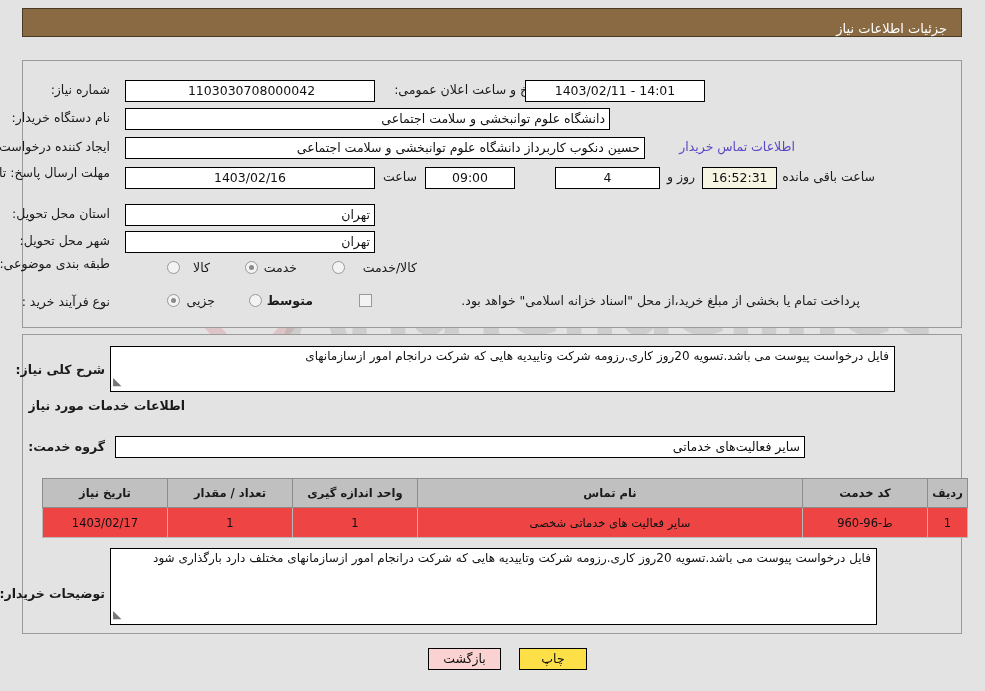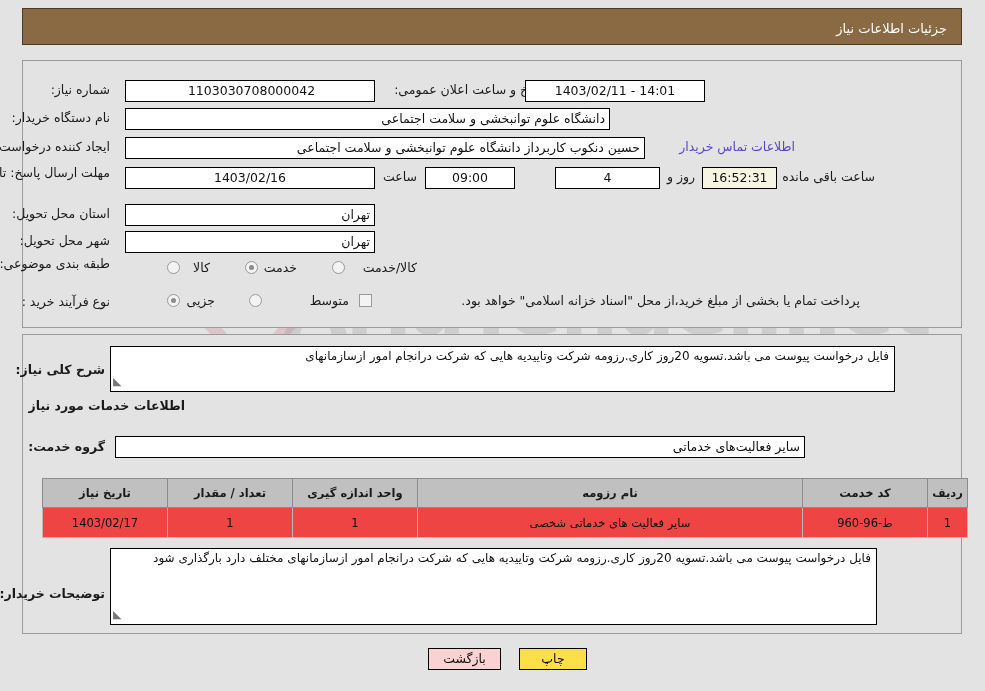--- a/index.html
+++ b/index.html
@@ -72,21 +72,21 @@
     border-bottom: 11px solid rgba(198,80,88,0.22);
     transform: rotate(-45deg);
   }
 
   
   .app-header {
     position: absolute;
     left: 22px;
     top: 8px;
     width: 940px;
-    height: 37px;
+    height: 29px;
     background: #8a6a43;
     border: 1px solid #4b3a26;
     box-sizing: border-box;
     color: #ffffff;
     z-index: 10;
   }
   .app-header-title {
     position: absolute;
     right: 14px;
     top: 12px;
@@ -299,21 +299,21 @@
 <div class="rlabel" style="right:775px; top:260px; z-index:9;">کالا</div>
 <div class="radio on" style="right:727px; top:261px; z-index:9;"></div>
 <div class="rlabel" style="right:688px; top:260px; z-index:9;">خدمت</div>
 <div class="radio" style="right:640px; top:261px; z-index:9;"></div>
 <div class="rlabel" style="right:568px; top:260px; z-index:9;">کالا/خدمت</div>
 
 <div class="lbl" style="right:875px; top:294px; z-index:9;">نوع فرآیند خرید :</div>
 <div class="radio on" style="right:805px; top:294px; z-index:9;"></div>
 <div class="rlabel" style="right:770px; top:293px; z-index:9;">جزیی</div>
 <div class="radio" style="right:723px; top:294px; z-index:9;"></div>
-<div class="rlabel" style="right:636px; top:293px; z-index:9;">متوسط</div>
+<div class="rlabel" style="right:672px; top:293px; z-index:9;font-weight:bold;">متوسط</div>
 <div class="checkbox" style="right:613px; top:294px; z-index:9;"></div>
 <div class="rlabel" style="right:125px; top:293px; z-index:9;">پرداخت تمام یا بخشی از مبلغ خرید،از محل "اسناد خزانه اسلامی" خواهد بود.</div>
 
 <div class="panel" id="panel-detail"></div>
 
 <div class="lbl-b" style="right:880px; top:362px; z-index:9;">شرح کلی نیاز:</div>
 <div class="ta" style="right:90px; top:346px; width:785px; height:46px; z-index:9;">
   <span>فایل درخواست پیوست می باشد.تسویه 20روز کاری.رزومه شرکت وتاییدیه هایی که شرکت درانجام امور ازسازمانهای</span>
   <span class="grip">◢</span>
 </div>
@@ -329,21 +329,21 @@
     <col style="width:125px">
     <col style="width:385px">
     <col style="width:125px">
     <col style="width:125px">
     <col style="width:125px">
   </colgroup>
   <thead>
     <tr>
       <th>ردیف</th>
       <th>کد خدمت</th>
-      <th>نام رزومه</th>
+      <th>نام تماس</th>
       <th>واحد اندازه گیری</th>
       <th>تعداد / مقدار</th>
       <th>تاریخ نیاز</th>
     </tr>
   </thead>
   <tbody>
     <tr>
       <td>1</td>
       <td>ط-96-960</td>
       <td>سایر فعالیت های خدماتی شخصی</td>

